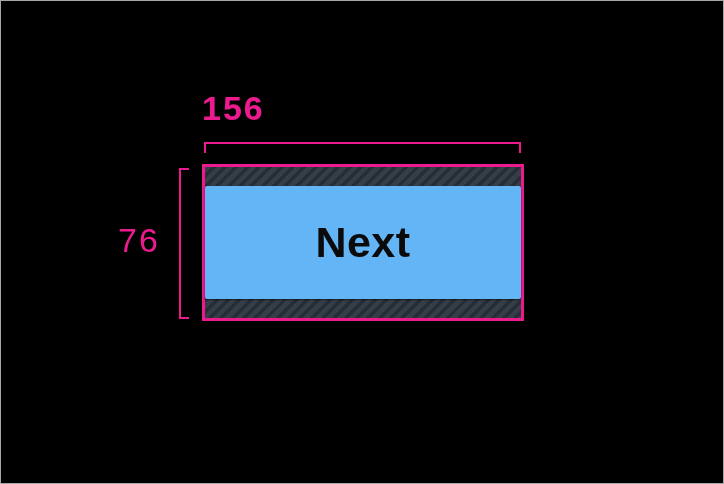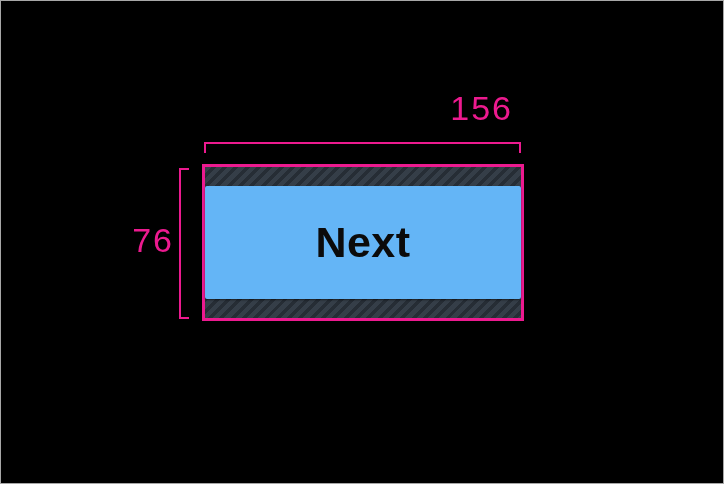--- a/index.html
+++ b/index.html
@@ -15,27 +15,27 @@
     height: 484px;
     box-sizing: border-box;
     background: #000000;
     border: 1px solid #a7a7a7;
     overflow: hidden;
   }
 
   
   .width-label {
     position: absolute;
-    left: 190px;
+    left: 201px;
     top: 90px;
     width: 322px;
-    text-align: right;
+    text-align: left;
     color: #ec1a8f;
     font-size: 34px;
-    font-weight: 400;
+    font-weight: 700;
     letter-spacing: 2px;
     line-height: 1;
   }
 
   .bracket-h {
     position: absolute;
     left: 203px;
     top: 141px;
     width: 317px;
     height: 11px;
@@ -43,21 +43,21 @@
     border-left: 2px solid #ec1a8f;
     border-right: 2px solid #ec1a8f;
     box-sizing: border-box;
   }
 
   .height-label {
     position: absolute;
     left: 117px;
     top: 222px;
     width: 56px;
-    text-align: right;
+    text-align: left;
     color: #ec1a8f;
     font-size: 34px;
     font-weight: 400;
     letter-spacing: 2px;
     line-height: 1;
   }
 
   .bracket-v {
     position: absolute;
     left: 178px;

